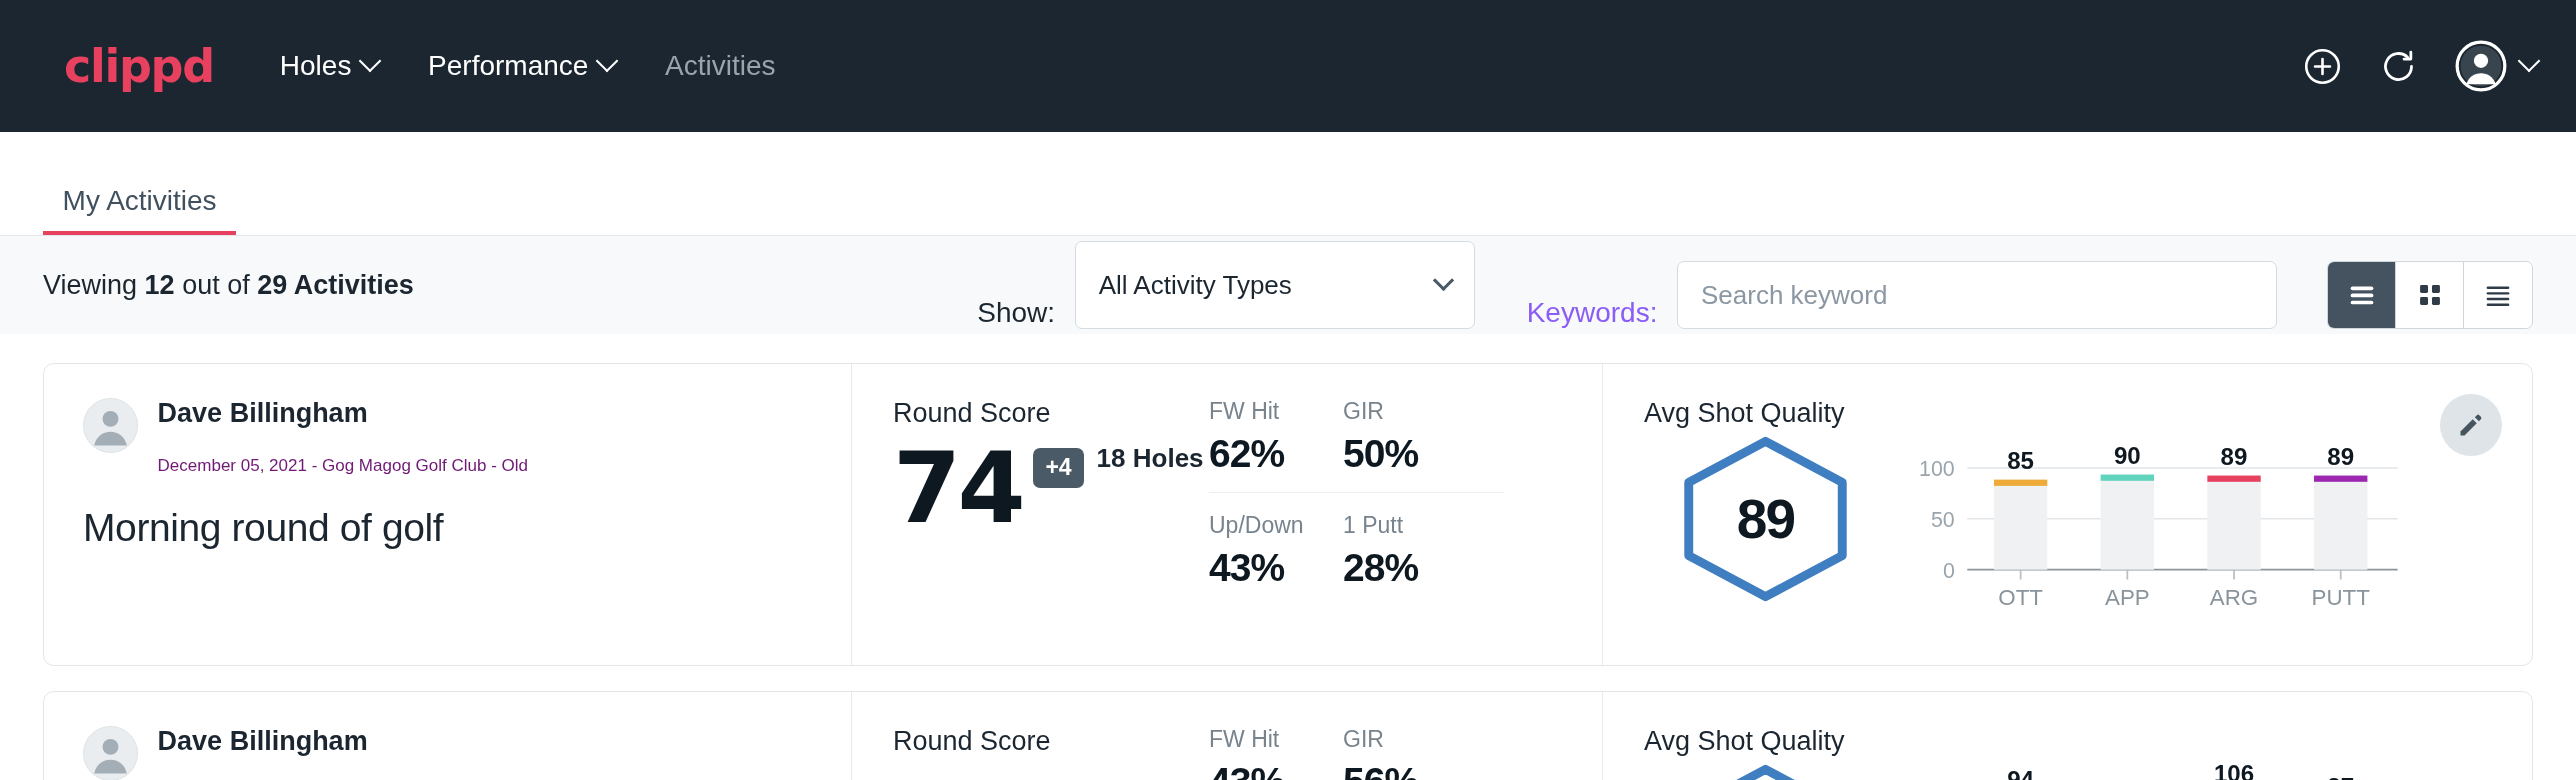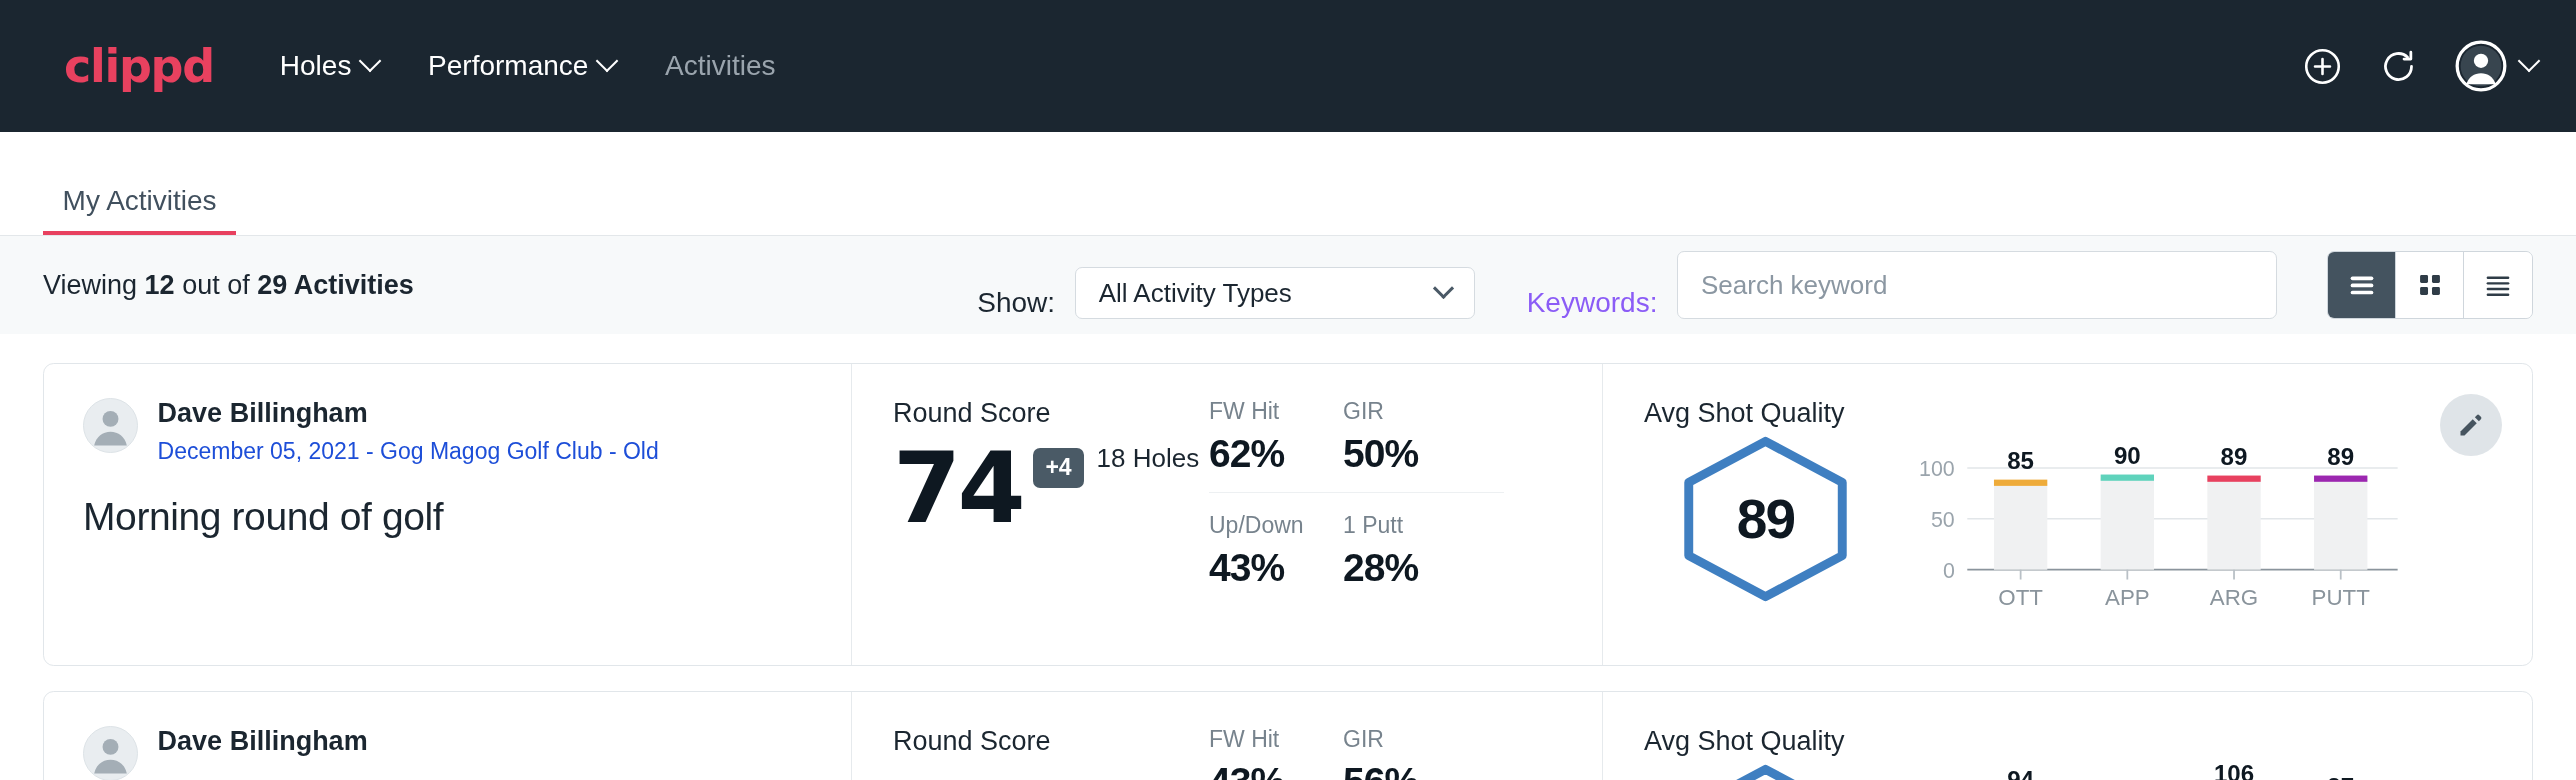--- a/index.html
+++ b/index.html
@@ -75,21 +75,21 @@
     background: #f7f9fa;
     display: flex;
     align-items: center;
     padding: 0 43px;
   }
   .viewing { font-size: 27px; color: #1b2630; }
   .viewing b { font-weight: 700; }
   .filter-right { margin-left: auto; display: flex; align-items: flex-end; gap: 0; }
   .show-label { font-size: 28px; color: #1b2630; margin-right: 19.6px; }
   .select-box {
-    width: 400px; height: 52px; background: #fff;
+    width: 400px; height: 88px; background: #fff;
     border: 0.9px solid #d5dbe0; border-radius: 7.1px;
     display: flex; align-items: center; padding: 0 23px;
     font-size: 26px; color: #1b2630; cursor: pointer;
   }
   .select-box .sel-chev {
     margin-left: auto; width: 15px; height: 15px;
     border-right: 3.6px solid #4a5966; border-bottom: 3.6px solid #4a5966;
     transform: rotate(45deg) translate(-3.6px,-3.6px);
   }
   .kw-label { font-size: 28px; color: #8b5cf6; margin: 0 19.6px 0 52px; }
@@ -124,37 +124,37 @@
 
   .col-info { width: 808px; padding: 34px 39px 0 39px; border-right: 0.9px solid #e6eaed; }
   .person-row { display: flex; align-items: flex-start; gap: 19.6px; }
   .av-circle {
     width: 55px; height: 55px; border-radius: 50%;
     background: #e9edf0; border: 0.9px solid #dde3e7;
     display: flex; align-items: center; justify-content: center;
     flex: 0 0 auto; overflow: hidden;
   }
   .person-name { font-size: 27px; font-weight: 700; color: #1b2630; line-height: 1.15; }
-  .person-sub { font-size: 23px; color: #1d4ed8; margin-top: 9px; }
+  .person-sub { font-size: 17px; color: #701a75; margin-top: 27px; }
   .card-title { font-size: 39px; color: #1b2630; margin-top: 30px; letter-spacing: -0.4px; }
   .data-source { font-size: 21.4px; color: #77838d; margin-top: 36px; }
 
   .col-score { width: 357px; padding: 34px 0 0 41px; }
   .sec-label { font-size: 27px; color: #1b2630; }
   .score-row { display: flex; align-items: flex-start; margin-top: 14.3px; }
   .score-num {
     font-size: 98px; font-weight: 700; color: #0e1821; line-height: 0.92;
     letter-spacing: -3.6px; font-family: "DejaVu Sans", sans-serif;
   }
   .score-badge {
     background: #4a5a66; color: #fff; font-size: 23px; font-weight: 700;
     border-radius: 7.1px; padding: 6.2px 12.5px; margin-left: 10.7px; align-self: flex-start;
     margin-top: 5.4px;
   }
-  .holes { font-size: 26px; color: #1b2630; margin-left: 12.5px; padding-bottom: 9px; }
+  .holes { font-size: 26px; color: #1b2630; margin-left: 12.5px; padding-bottom: 9px; font-weight: bold; }
 
   .col-stats { width: 393px; padding: 34px 0 0 0; display: flex; flex-direction: column; }
   .stat-grid { display: grid; grid-template-columns: 134px 161px; }
   .stat-cell { padding-right: 36px; }
   .stat-cell.bordered { border-bottom: 1.8px solid #edf0f2; padding-bottom: 16px; margin-bottom: 19.6px; }
   .stat-k { font-size: 23px; color: #77838d; }
   .stat-v { font-size: 39px; font-weight: 700; color: #0e1821; margin-top: 7.1px; letter-spacing: -0.9px; }
 
   .col-quality { flex: 1; padding: 34px 0 0 41px; border-left: 0.9px solid #e6eaed; display: flex; flex-direction: column; }
   .quality-body { display: flex; align-items: flex-start; margin-top: 3.6px; }

